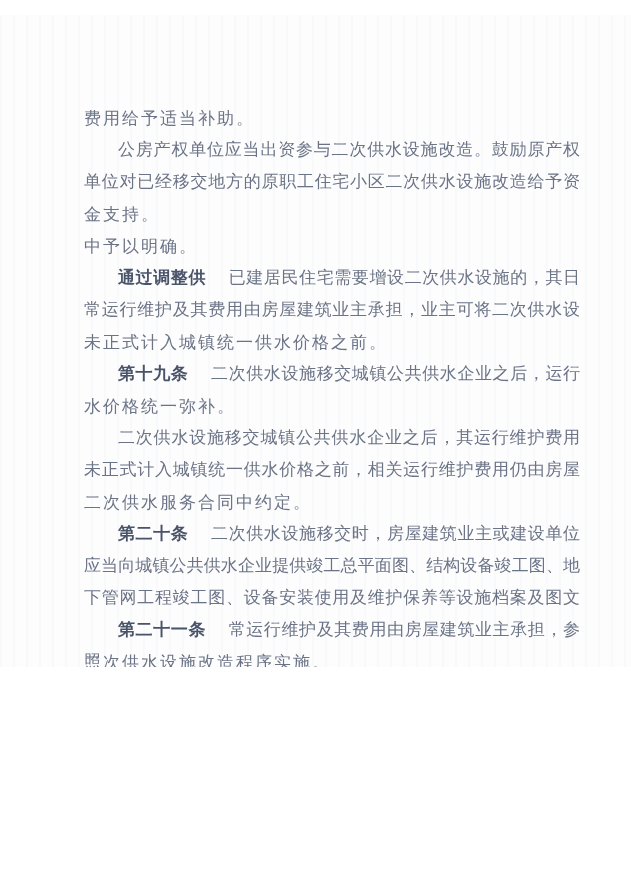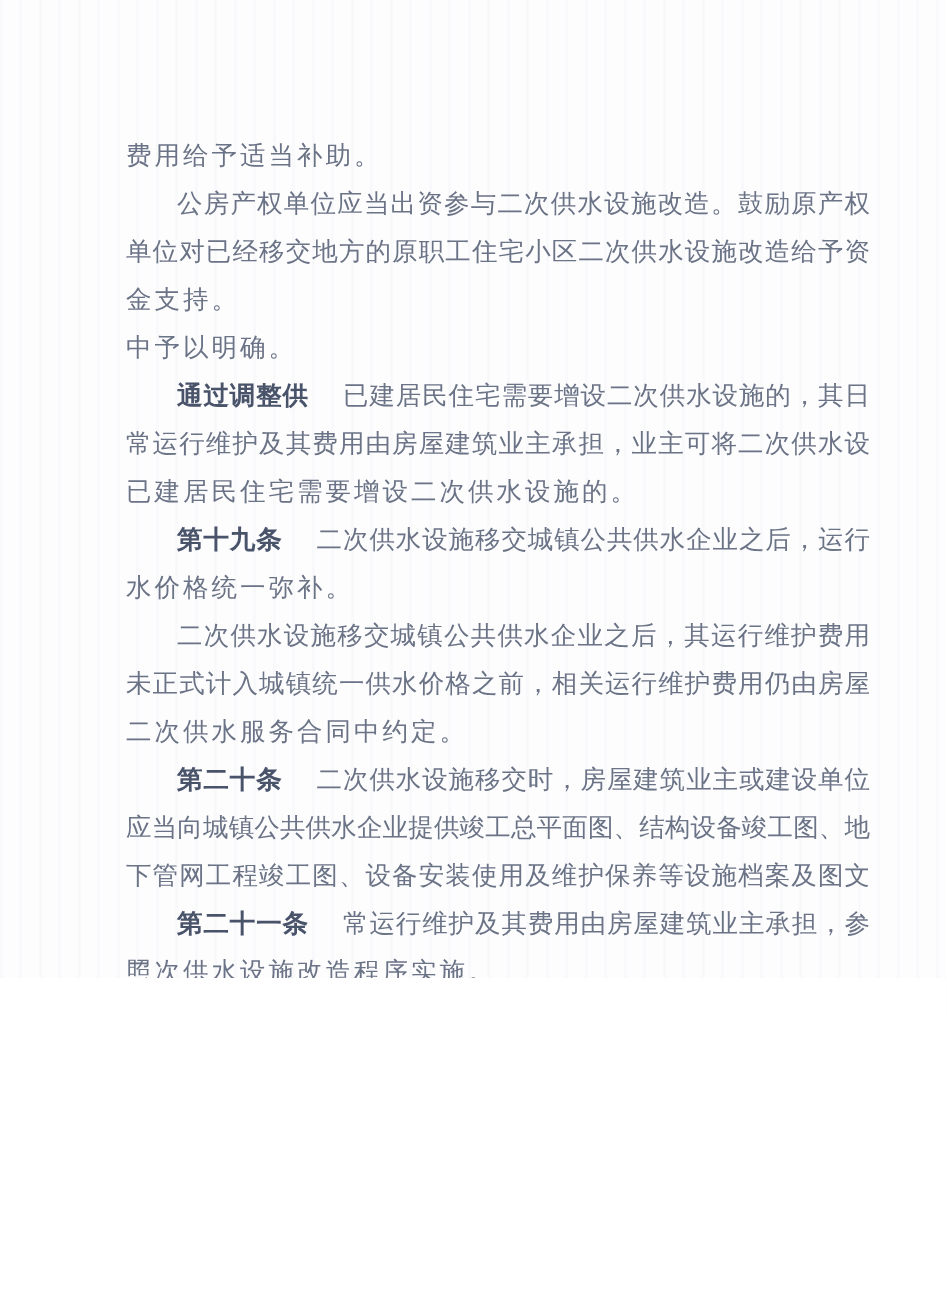--- a/index.html
+++ b/index.html
@@ -15,20 +15,21 @@
     background-color: #fdfdfe;
     
     background-image: repeating-linear-gradient(
       90deg,
       rgba(130, 140, 160, 0.035) 0px,
       rgba(130, 140, 160, 0.035) 2px,
       rgba(255, 255, 255, 0) 2px,
       rgba(255, 255, 255, 0) 13px
     );
     font-family: "Liberation Serif", "DejaVu Serif", serif;
+    margin-top: 15px;
   }
   .content {
     position: absolute;
     left: 84px;
     top: 88px;
     width: 496px;
     color: #6b7386;
     font-size: 17px;
   }
   .line {
@@ -37,20 +38,21 @@
     letter-spacing: 2px;
     white-space: nowrap;
     text-align: left;
   }
   
   .line.fill {
     letter-spacing: 0;
     white-space: normal;
     text-align: justify;
     text-align-last: justify;
+    font-family: Liberation Mono, monospace;
   }
   .line.indent {
     padding-left: 34px;
   }
   .line.indent.fill {
     padding-left: 0;
     text-indent: 34px;
   }
   .article-no {
     font-weight: 700;
@@ -76,21 +78,21 @@
 
 <div class="page">
   <div class="content">
       <div class="line"><span>费用给予适当补助。</span></div>
       <div class="line fill indent"><span>公房产权单位应当出资参与二次供水设施改造。鼓励原产权</span></div>
       <div class="line fill"><span>单位对已经移交地方的原职工住宅小区二次供水设施改造给予资</span></div>
       <div class="line"><span>金支持。</span></div>
       <div class="line"><span>中予以明确。</span></div>
       <div class="line fill indent"><b class="article-no">通过调整供</b><span class="gap"></span><span>已建居民住宅需要增设二次供水设施的，其日</span></div>
       <div class="line fill"><span>常运行维护及其费用由房屋建筑业主承担，业主可将二次供水设</span></div>
-      <div class="line"><span>已建居民住宅需要增设二次供水设施的。</span></div>
+      <div class="line"><span>未正式计入城镇统一供水价格之前。</span></div>
       <div class="line fill indent"><b class="article-no">第十九条</b><span class="gap"></span><span>二次供水设施移交城镇公共供水企业之后，运行</span></div>
       <div class="line"><span>水价格统一弥补。</span></div>
       <div class="line fill indent"><span>二次供水设施移交城镇公共供水企业之后，其运行维护费用</span></div>
       <div class="line fill"><span>未正式计入城镇统一供水价格之前，相关运行维护费用仍由房屋</span></div>
       <div class="line"><span>二次供水服务合同中约定。</span></div>
       <div class="line fill indent"><b class="article-no">第二十条</b><span class="gap"></span><span>二次供水设施移交时，房屋建筑业主或建设单位</span></div>
       <div class="line fill"><span>应当向城镇公共供水企业提供竣工总平面图、结构设备竣工图、地</span></div>
       <div class="line fill"><span>下管网工程竣工图、设备安装使用及维护保养等设施档案及图文</span></div>
       <div class="line fill indent"><b class="article-no">第二十一条</b><span class="gap"></span><span>常运行维护及其费用由房屋建筑业主承担，参照</span></div>
       <div class="line"><span>二次供水设施改造程序实施。</span></div>

